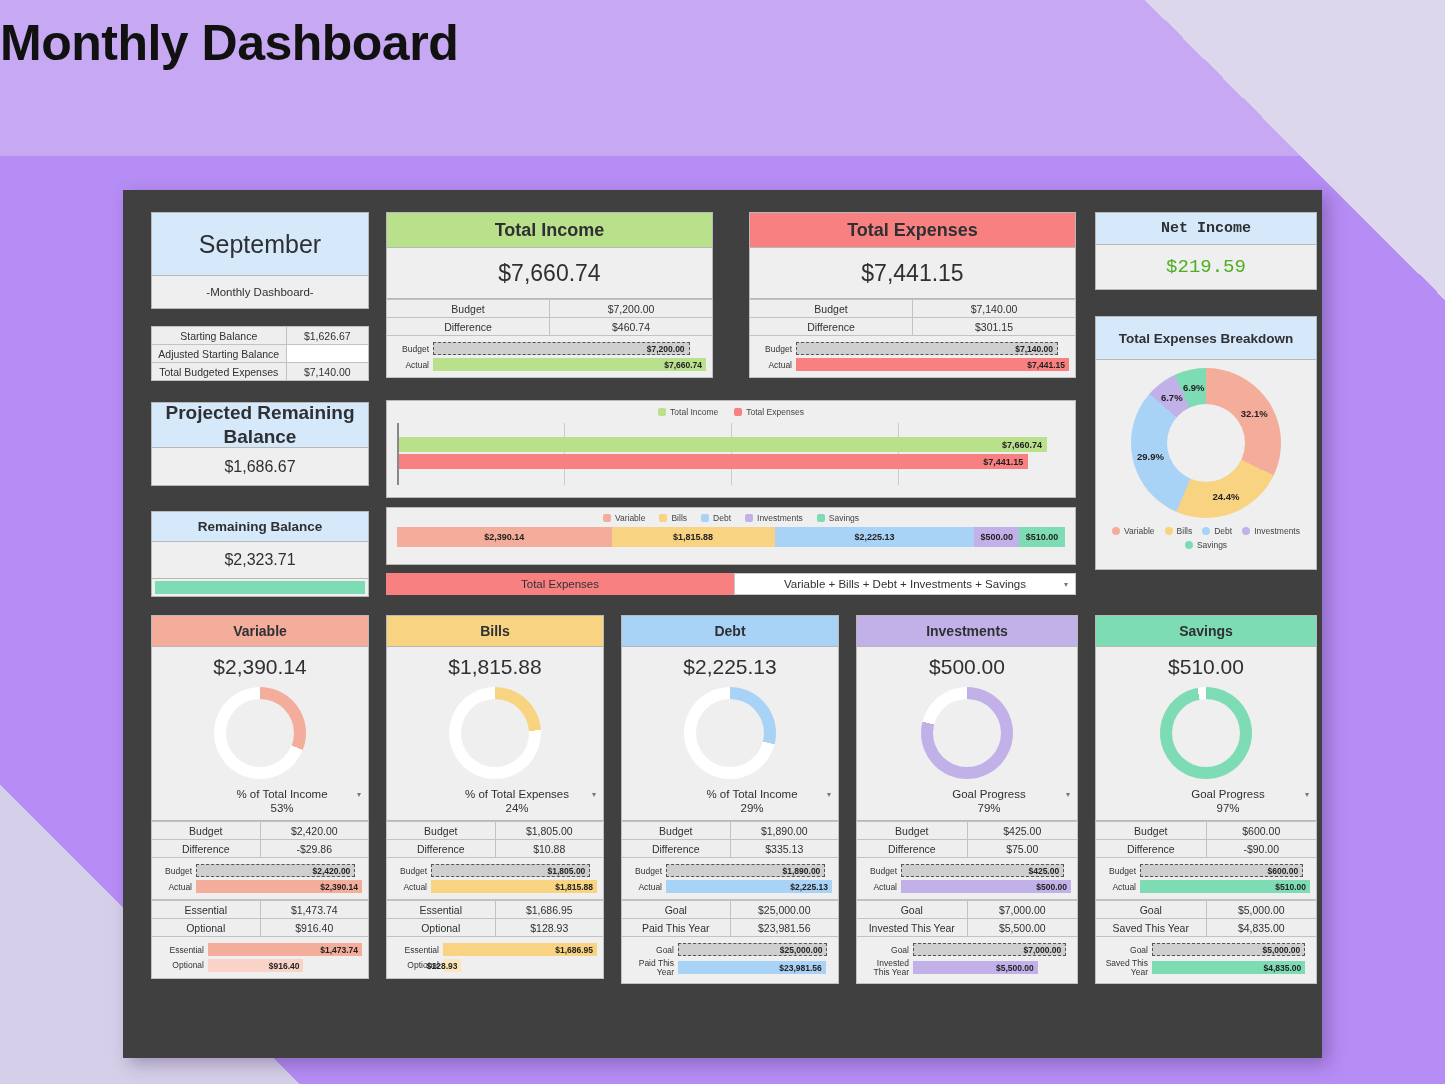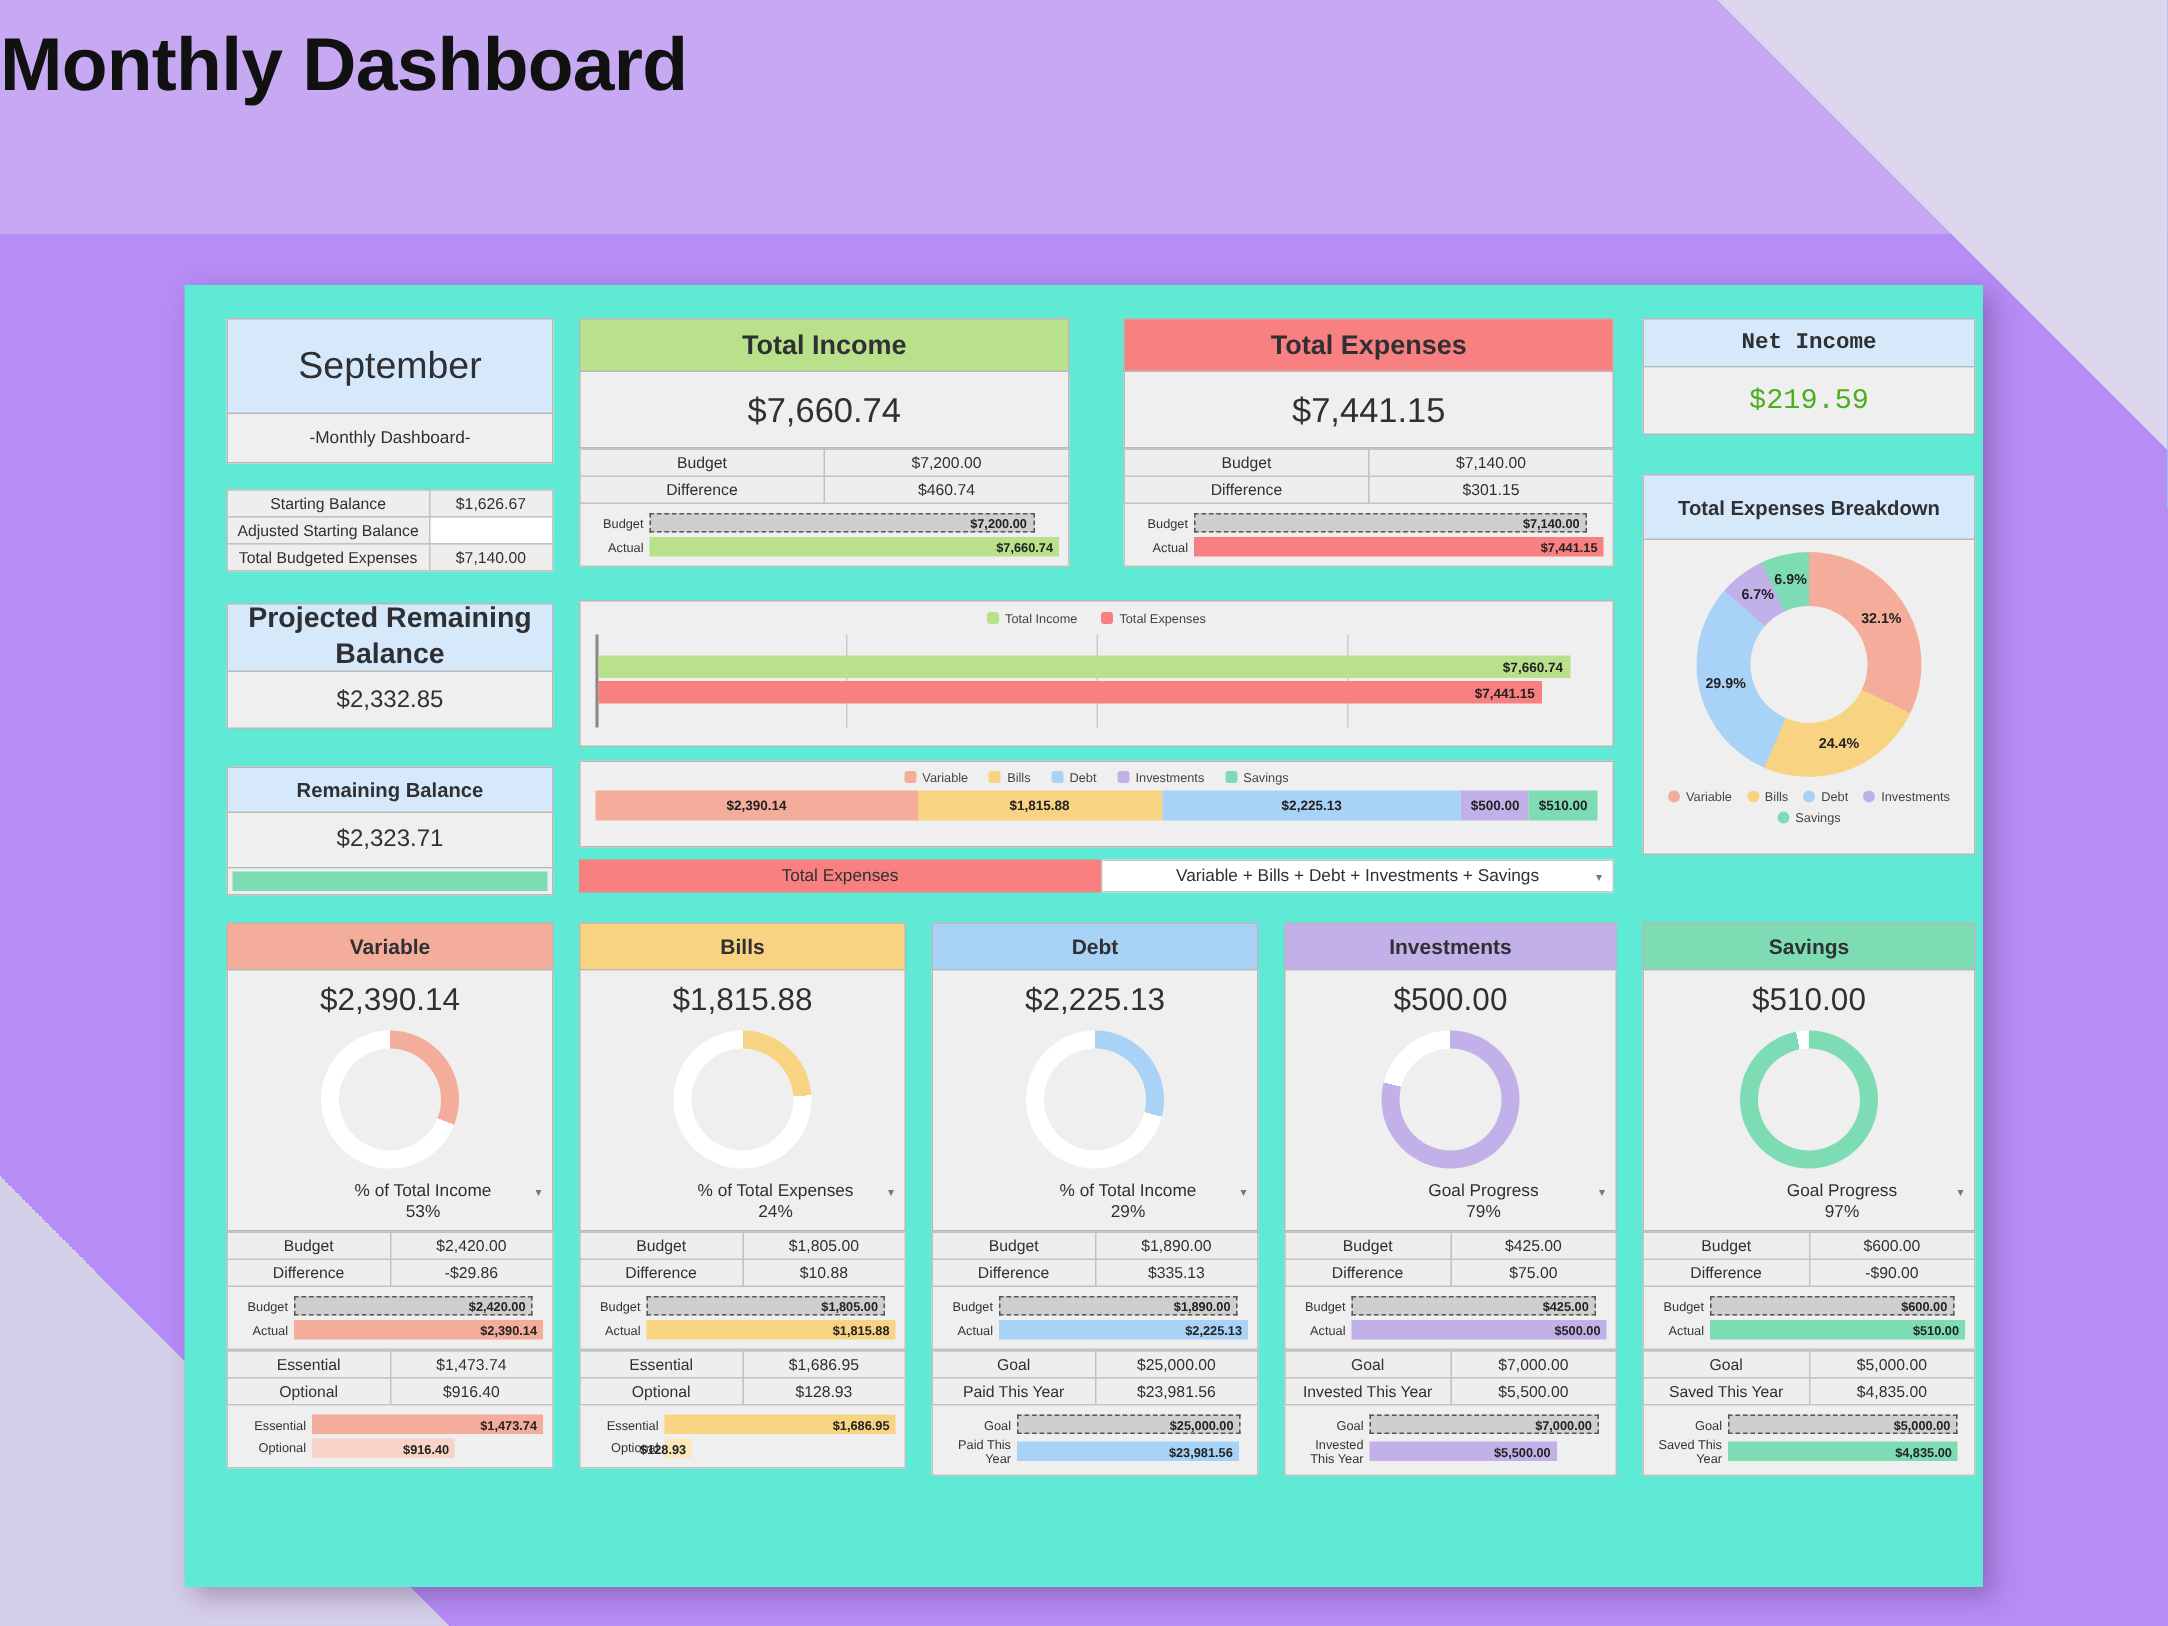--- a/index.html
+++ b/index.html
@@ -35,21 +35,21 @@
     margin-top: 15px; line-height: 1.15;
   }
   .header h2 {
     font-size: 30px; font-weight: 600; color: #111; margin-top: 15px;
     letter-spacing: -0.2px;
   }
 
   
   .sheet {
     position: absolute; left: 123px; top: 190px; width: 1199px; height: 868px;
-    background: #5eead4; box-shadow: 6px 6px 16px rgba(60,40,90,.35);
+    background: #404040; box-shadow: 6px 6px 16px rgba(60,40,90,.35);
     padding: 14px;
   }
   .grid { position: relative; width: 100%; height: 100%; }
 
   
   .panel { position: absolute; border: 1px solid #b8b8b8; background: #eeeeee; }
   .hdr {
     border: 1px solid #b8b8b8; display: flex; align-items: center;
     justify-content: center; text-align: center; font-weight: 600; color: #2f3033;
   }
@@ -169,21 +169,21 @@
             </tr>
           </tbody>
         </table>
   </div>
 
   <div style="position:absolute;left:14px;top:198px;width:218px;">
     <div class="hdr c-blue" style="height:46px;font-size:19px;line-height:1.25;padding:0 8px;">
           <span>Projected Remaining Balance</span>
         </div>
     <div class="hdr" style="height:38px;background:#efefef;border-top:none;font-size:16px;font-weight:400;">
-          <span>$2,332.85</span>
+          <span>$1,686.67</span>
         </div>
   </div>
 
   <div style="position:absolute;left:14px;top:307px;width:218px;">
     <div class="hdr c-blue" style="height:31px;font-size:13.5px;">
           <span>Remaining Balance</span>
         </div>
     <div class="hdr" style="height:37px;background:#efefef;border-top:none;font-size:16px;font-weight:400;">
           <span>$2,323.71</span>
         </div>

